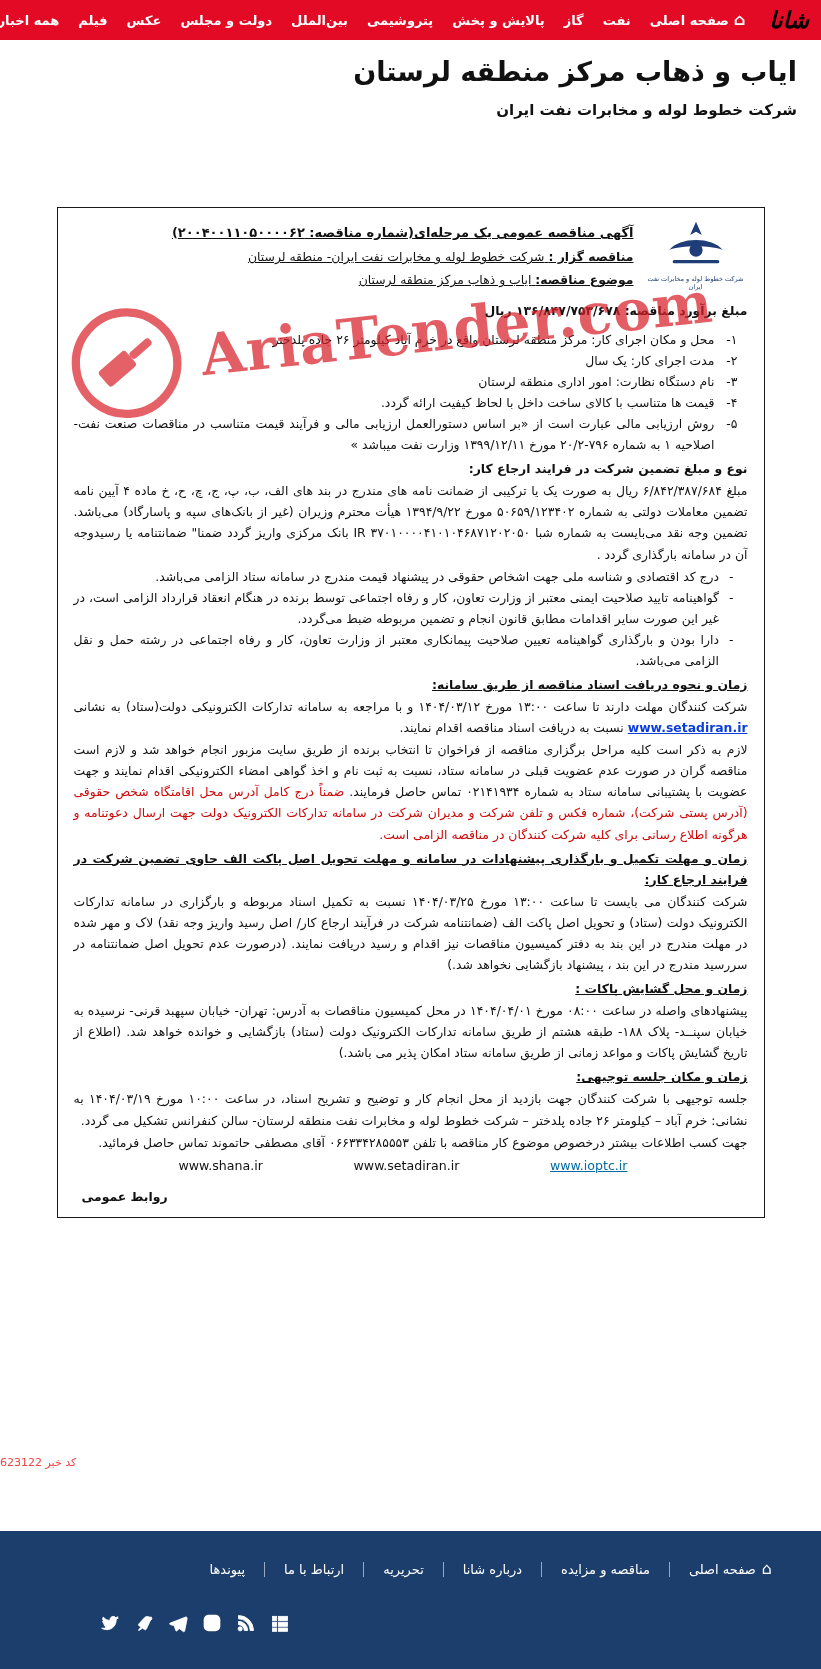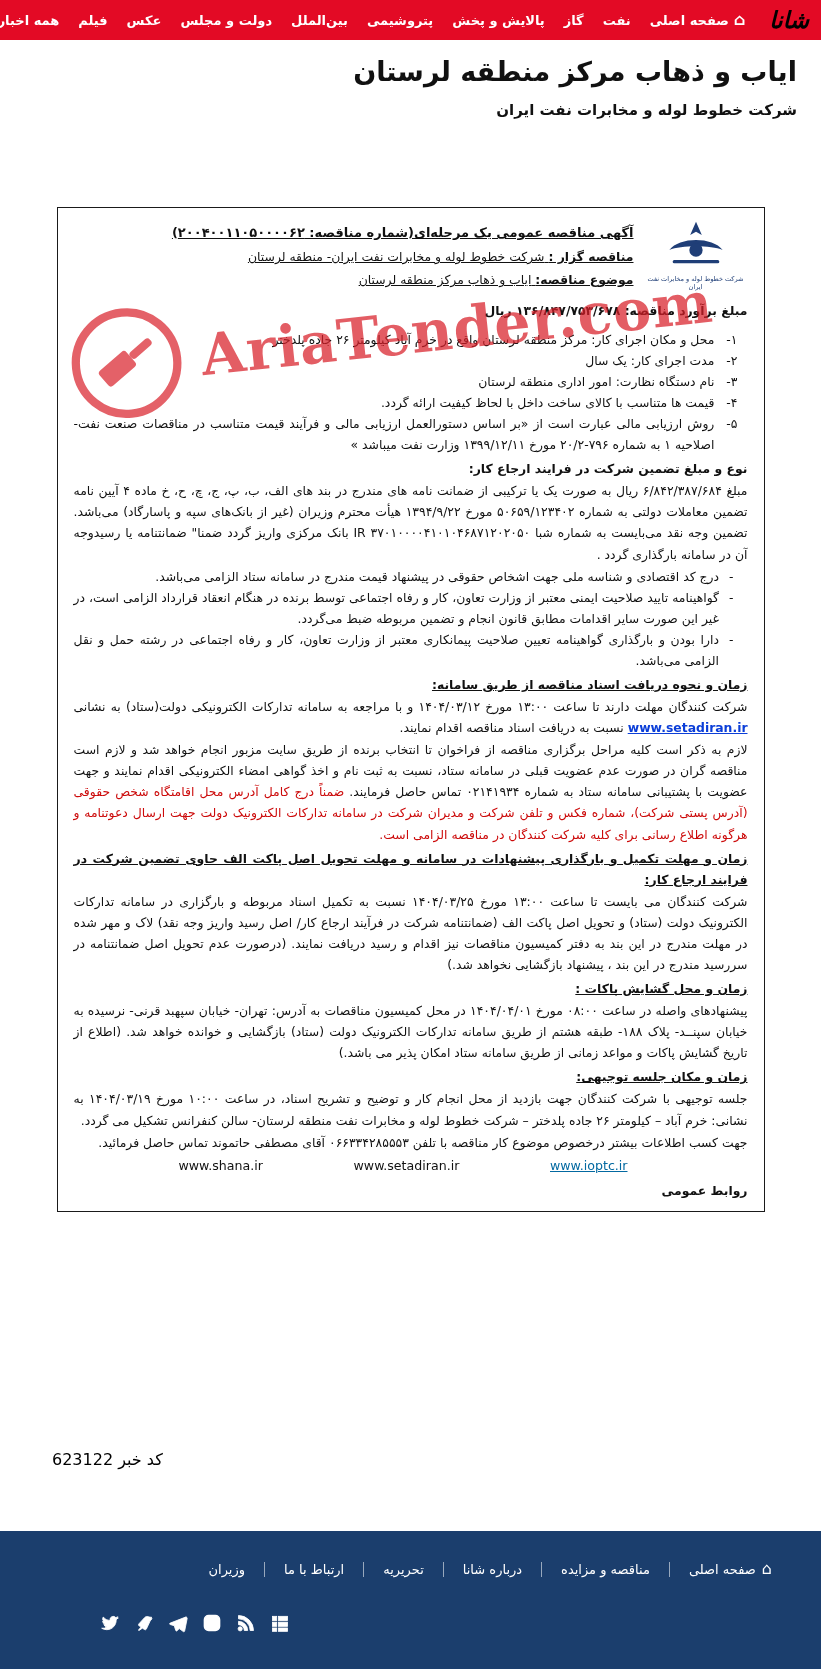--- a/index.html
+++ b/index.html
@@ -93,29 +93,28 @@
 
   .para { margin:1px 0; }
 
   .sites {
     display:flex; justify-content:space-between; align-items:center;
     padding: 1px 120px 0 105px; direction:rtl;
   }
   .site { font-size:12.6px; direction:ltr; unicode-bidi:embed; }
   .site.link { color:#0369a1; text-decoration:underline; cursor:pointer; }
 
-  .signature { text-align:right; font-weight:bold; padding-left:8px; margin-top:4px; }
+  .signature { text-align:left; font-weight:bold; padding-left:8px; margin-top:10px; }
 
   
   .news-code {
     margin-top: 238px;
-    padding-left: 52px;
     text-align: left;
-    font-size: 16px;
-    color: #000000;
+    font-size: 11px;
+    color: #ef4444;
     direction: rtl;
   }
 
   
   .footer {
     margin-top: 62px;
     background: #1b3e6d;
     height: 246px;
     padding: 30px 30px 0 0;
     color:#fff;
@@ -268,21 +267,21 @@
 <footer class="footer">
   <div class="footer-links">
     <a class="f-link">
       <span class="home-glyph">⌂</span>
       <span>صفحه اصلی</span>
     </a>
     <a class="f-link">مناقصه و مزایده</a>
     <a class="f-link">درباره شانا</a>
     <a class="f-link">تحریریه</a>
     <a class="f-link">ارتباط با ما</a>
-    <a class="f-link">وزیران</a>
+    <a class="f-link">پیوندها</a>
   </div>
 
   <div class="footer-social">
     <a class="s-icon">
       <svg viewBox="0 0 24 24">
           <path d="M22 6c-.7.3-1.5.6-2.3.7a4 4 0 0 0 1.7-2.2c-.8.5-1.6.8-2.5 1a4 4 0 0 0-6.9 3.6A11.3 11.3 0 0 1 3.8 4.9a4 4 0 0 0 1.2 5.3c-.6 0-1.2-.2-1.8-.5v.1a4 4 0 0 0 3.2 3.9 4 4 0 0 1-1.8.1 4 4 0 0 0 3.7 2.8A8 8 0 0 1 2 18.3 11.3 11.3 0 0 0 8.1 20c7.3 0 11.3-6 11.3-11.3v-.5c.8-.6 1.5-1.3 2-2.2z"></path>
         </svg>
     </a>
     <a class="s-icon">
       <svg viewBox="0 0 24 24">

